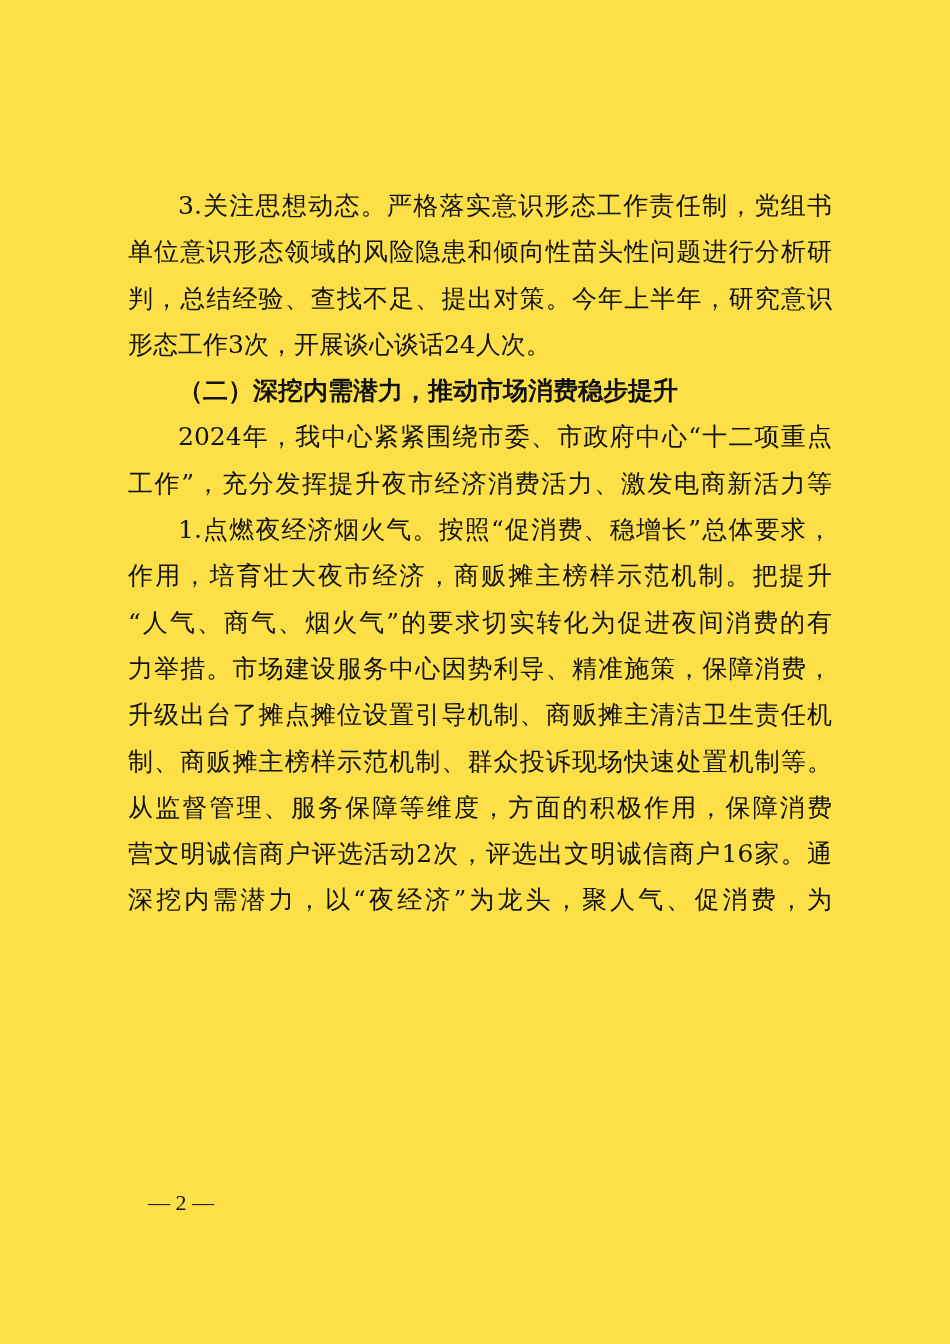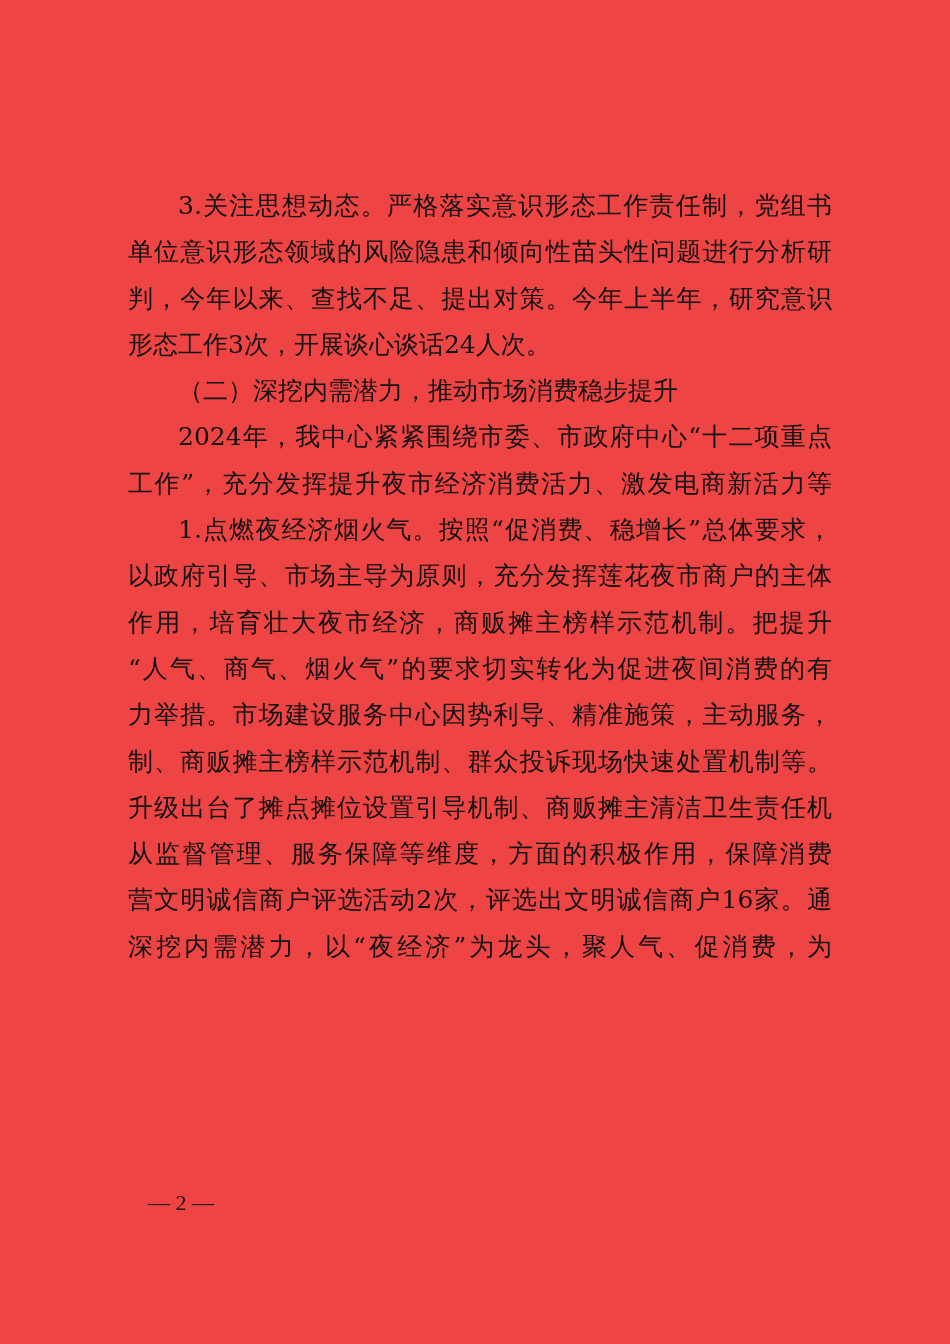--- a/index.html
+++ b/index.html
@@ -1,57 +1,56 @@
 <!DOCTYPE html>
 <html><head>
   <meta charset="utf-8">
   <style>
     html, body { margin: 0; padding: 0; background: #ffffff; }
     body { width: 950px; height: 1344px; position: relative; overflow: hidden;
       font-family: "DejaVu Serif", "Liberation Serif", serif; color: #111111; }
-    .page { position: absolute; left: 0; top: 0; width: 950px; height: 1344px; background: #ef4444; }
+    .page { position: absolute; left: 0; top: 0; width: 950px; height: 1344px; background: #fde047; }
     .content { position: absolute; left: 128px; top: 183px; width: 704px; }
     .line { height: 46.3px; line-height: 46.3px; font-size: 25px; white-space: nowrap;
       text-align: justify; text-align-last: justify; letter-spacing: 0; }
     .line.last { text-align-last: left; }
     .line.indent { padding-left: 50px; }
-    .heading { font-family: "DejaVu Sans", "Liberation Sans", sans-serif; font-weight: normal; }
+    .heading { font-family: "DejaVu Sans", "Liberation Sans", sans-serif; font-weight: bold; }
     .footer { position: absolute; left: 148px; top: 1190px; font-size: 22px;
       font-family: "Liberation Serif", "DejaVu Serif", serif; color: #111; }
   </style>
 </head>
 <body>
 
 <div class="page">
   <div class="content" id="content">
 
     <div>
       <div class="line indent">3.关注思想动态。严格落实意识形态工作责任制，党组书</div>
       <div class="line">单位意识形态领域的风险隐患和倾向性苗头性问题进行分析研</div>
-      <div class="line">判，今年以来、查找不足、提出对策。今年上半年，研究意识</div>
+      <div class="line">判，总结经验、查找不足、提出对策。今年上半年，研究意识</div>
       <div class="line last">形态工作3次，开展谈心谈话24人次。</div>
     </div>
 
     <div>
       <div class="line last indent heading">（二）深挖内需潜力，推动市场消费稳步提升</div>
     </div>
 
     <div>
       <div class="line indent">2024年，我中心紧紧围绕市委、市政府中心“十二项重点</div>
       <div class="line">工作”，充分发挥提升夜市经济消费活力、激发电商新活力等</div>
     </div>
 
     <div>
       <div class="line indent">1.点燃夜经济烟火气。按照“促消费、稳增长”总体要求，</div>
-      <div class="line">以政府引导、市场主导为原则，充分发挥莲花夜市商户的主体</div>
       <div class="line">作用，培育壮大夜市经济，商贩摊主榜样示范机制。把提升</div>
       <div class="line">“人气、商气、烟火气”的要求切实转化为促进夜间消费的有</div>
-      <div class="line">力举措。市场建设服务中心因势利导、精准施策，主动服务，</div>
+      <div class="line">力举措。市场建设服务中心因势利导、精准施策，保障消费，</div>
+      <div class="line">升级出台了摊点摊位设置引导机制、商贩摊主清洁卫生责任机</div>
       <div class="line">制、商贩摊主榜样示范机制、群众投诉现场快速处置机制等。</div>
-      <div class="line">升级出台了摊点摊位设置引导机制、商贩摊主清洁卫生责任机</div>
       <div class="line">从监督管理、服务保障等维度，方面的积极作用，保障消费</div>
       <div class="line">营文明诚信商户评选活动2次，评选出文明诚信商户16家。通</div>
       <div class="line">深挖内需潜力，以“夜经济”为龙头，聚人气、促消费，为</div>
     </div>
 
   </div>
 
   <div class="footer">— 2 —</div>
 </div>
 

